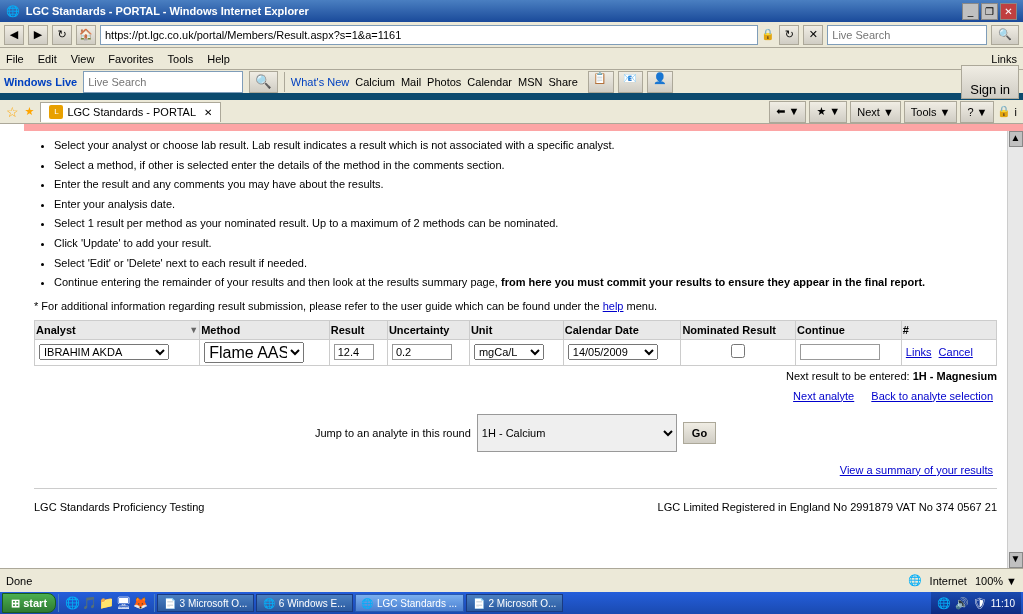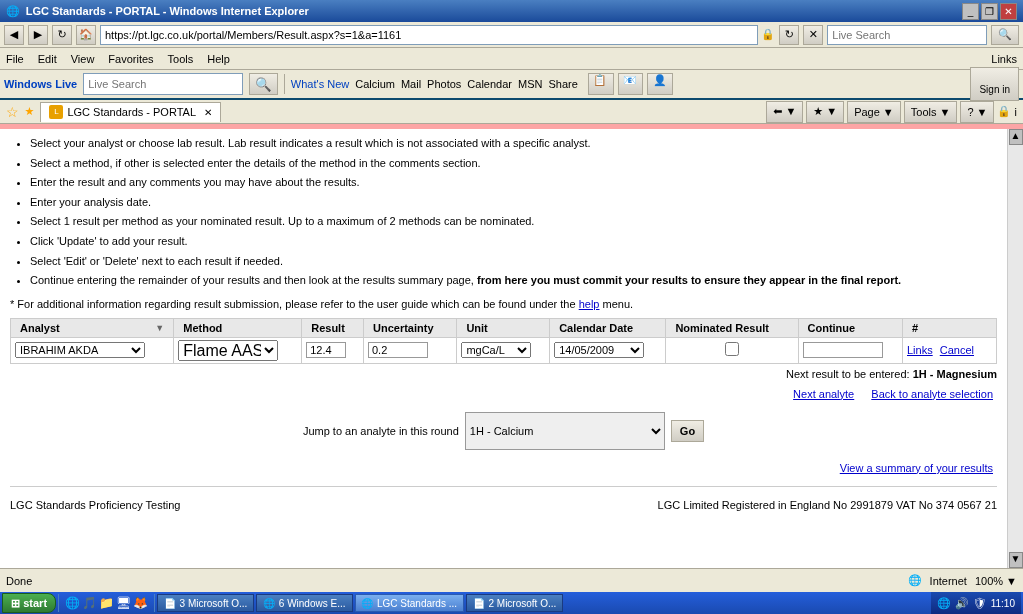--- a/index.html
+++ b/index.html
@@ -83,21 +83,21 @@
     .links-label { margin-left: auto; font-size: 11px; }
 
     
     .toolbar {
       background: #ece9d8;
       height: 30px;
       display: flex;
       align-items: center;
       padding: 0 4px;
       gap: 6px;
-      border-bottom: 2px solid #0c4a6e;
+      border-bottom: 7px solid #0c4a6e;
     }
     .toolbar-search {
       width: 160px;
       height: 22px;
       border: 1px solid #7f9db9;
       padding: 0 4px;
       font-size: 11px;
     }
     .toolbar-search-btn {
       height: 22px;
@@ -106,21 +106,21 @@
       border: 1px solid #aca899;
       cursor: pointer;
     }
     .sign-in-btn {
       margin-left: auto;
       height: 22px;
       padding: 16px 8px;
       background: linear-gradient(to bottom, #f0ede4, #d0cdc4);
       border: 1px solid #aca899;
       cursor: pointer;
-      font-size: 10px;
+      font-size: 13px;
     }
 
     
     .fav-bar {
       background: #ece9d8;
       height: 24px;
       display: flex;
       align-items: center;
       padding: 0 6px;
       gap: 6px;
@@ -152,21 +152,21 @@
     .instructions li { margin-bottom: 2px; }
     .instructions strong { font-weight: bold; }
     .help-link { color: #0000cc; text-decoration: underline; cursor: pointer; }
     .additional-info { font-size: 11px; margin: 8px 0; }
 
     
     .result-table { width: 100%; border-collapse: collapse; margin-top: 8px; font-size: 11px; }
     .result-table th {
       background: #e8e8e8;
       border: 1px solid #ccc;
-      padding: 3px 9px;
+      padding: 3px 1px;
       text-align: left;
       font-weight: bold;
       position: relative;
     }
     .result-table td {
       border: 1px solid #ccc;
       padding: 2px 4px;
     }
     .col-header { display: flex; align-items: center; justify-content: space-between; }
     .sort-arrow { font-size: 9px; color: #666; }
@@ -337,29 +337,29 @@
   <span class="fav-star" style="font-size:11px;">★</span>
   <div class="fav-tab">
     <span class="tab-icon">L</span>
     <span>LGC Standards - PORTAL</span>
     <span style="margin-left:4px;font-size:10px;">✕</span>
   </div>
 
   <div style="margin-left:auto;display:flex;gap:3px;align-items:center;">
     <button class="page-toolbar-btn">⬅ ▼</button>
     <button class="page-toolbar-btn">★ ▼</button>
-    <button class="page-toolbar-btn">Page ▼</button>
+    <button class="page-toolbar-btn">Next ▼</button>
     <button class="page-toolbar-btn">Tools ▼</button>
     <button class="page-toolbar-btn">? ▼</button>
     <span>🔒</span>
     <span>ℹ</span>
   </div>
 </div>
 
-<div style="display:flex;height:calc(614px - 22px - 26px - 22px - 30px - 24px - 24px - 22px); border-top:5px solid #fca5a5;">
+<div style="display:flex;height:calc(614px - 22px - 26px - 22px - 30px - 24px - 24px - 22px); border-top:7px solid #fca5a5;margin-left:24px;">
   <div style="flex:1;overflow-y:scroll;padding:6px 10px;">
 
     <div class="instructions">
       <ul>
         <li>Select your analyst or choose lab result. Lab result indicates a result which is not associated with a specific analyst.</li>
         <li>Select a method, if other is selected enter the details of the method in the comments section.</li>
         <li>Enter the result and any comments you may have about the results.</li>
         <li>Enter your analysis date.</li>
         <li>Select 1 result per method as your nominated result. Up to a maximum of 2 methods can be nominated.</li>
         <li>Click 'Update' to add your result.</li>

